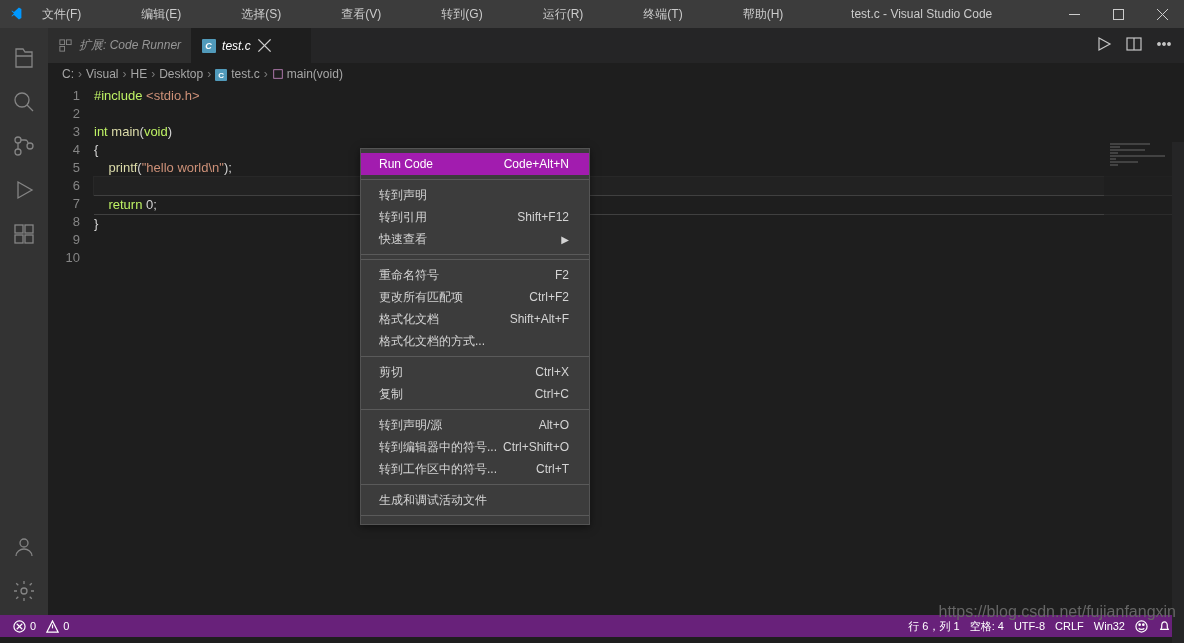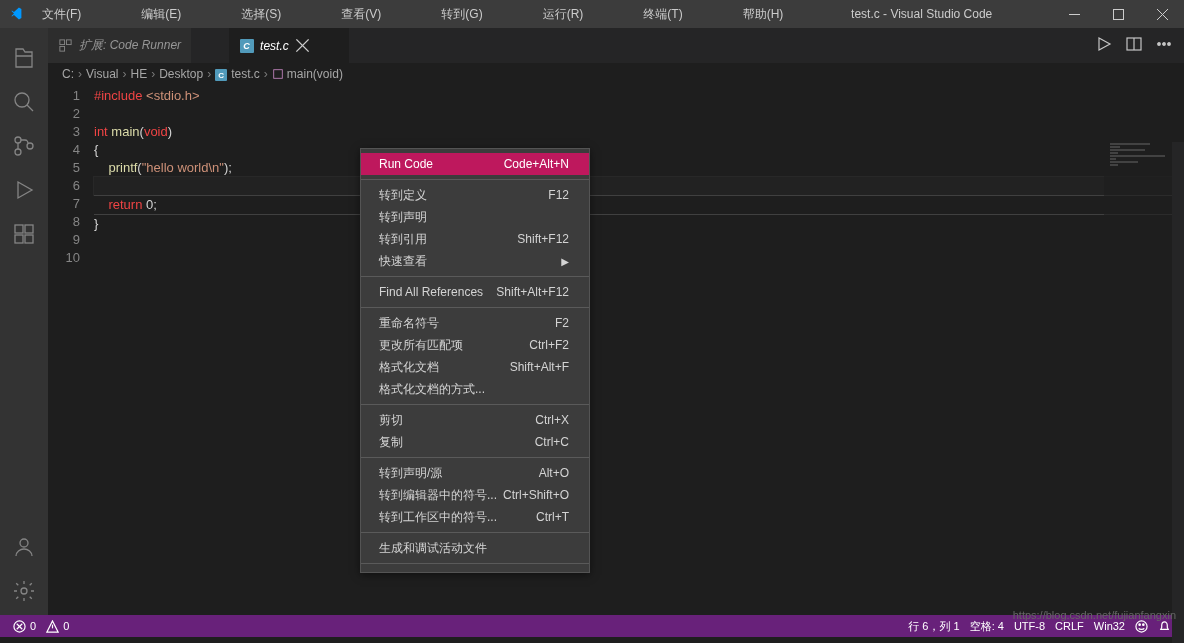--- a/index.html
+++ b/index.html
@@ -12,53 +12,53 @@
 .titlebar .title{flex:1;text-align:center;}
 .titlebar .winbtns{display:flex;}
 .titlebar .winbtn{width:44px;display:flex;align-items:center;justify-content:center;cursor:pointer;}
 .titlebar .winbtn svg{width:11px;height:11px;stroke:#ccc;stroke-width:1;fill:none;}
 .main{display:flex;height:587px;}
 .activitybar{width:48px;background:#333333;display:flex;flex-direction:column;align-items:center;padding-top:10px;}
 .activitybar .aicon{width:48px;height:40px;display:flex;align-items:center;justify-content:center;margin-bottom:4px;}
 .activitybar .aicon svg{width:24px;height:24px;stroke:#858585;fill:none;stroke-width:1.3;}
 .activitybar .spacer{flex:1;}
 .editorarea{flex:1;background:#1e1e1e;display:flex;flex-direction:column;position:relative;}
-.tabs{height:35px;background:#252526;display:flex;align-items:stretch;gap:38px;}
+.tabs{height:35px;background:#252526;display:flex;align-items:stretch;}
 .tab{display:flex;align-items:center;padding:0 10px;font-size:12px;font-style:italic;color:#969696;background:#2d2d2d;min-width:120px;gap:6px;}
 .tab .tabicon{width:15px;height:15px;display:flex;align-items:center;justify-content:center;}
 .tab.active{background:#1e1e1e;color:#fff;font-style:italic;}
 .tab .close{width:15px;height:15px;display:flex;align-items:center;justify-content:center;}
 .tabactions{margin-left:auto;display:flex;align-items:center;gap:14px;padding-right:12px;}
 .tabactions svg{width:16px;height:16px;stroke:#c5c5c5;fill:none;stroke-width:1.2;}
 .breadcrumb{height:22px;display:flex;align-items:center;font-size:12px;color:#a6a6a6;padding-left:14px;gap:4px;}
 .breadcrumb .sep{color:#7a7a7a;}
 .codewrap{flex:1;display:flex;position:relative;font-family:Consolas,monospace;font-size:13px;line-height:18px;}
 .gutter{width:46px;text-align:right;color:#858585;padding-right:14px;padding-top:2px;}
 .code{flex:1;padding-top:2px;white-space:pre;}
-.code .kw{color:#ef4444;}
+.code .kw{color:#bef264;}
 .code .str{color:#ce9178;}
 .code .id{color:#dcdcaa;}
 .code .ab{color:#d4d4d4;}
 .code .ps{color:#d4d4d4;}
 .line-cur{background:rgba(255,255,255,0.02);outline:1px solid #282828;}
 .lineblock{position:relative;}
 .line7{border-top:1px solid #404040;border-bottom:1px solid #404040;}
 .minimap{position:absolute;right:0;top:57px;width:80px;height:140px;background:#1e1e1e;opacity:0.6;}
 .minimap .mm{height:2px;margin:1px 6px;background:#5a5a5a;}
 .scrollbar{position:absolute;right:0;top:57px;width:12px;height:520px;background:#252526;}
 .statusbar{height:22px;background:#68217a;color:#fff;display:flex;align-items:center;font-size:11px;padding:0 8px;}
 .statusbar .sitem{display:flex;align-items:center;gap:4px;padding:0 5px;}
 .statusbar .sitem svg{width:13px;height:13px;stroke:#fff;fill:none;stroke-width:1.3;}
 .statusbar .sspacer{flex:1;}
 .ctxmenu{position:absolute;left:360px;top:148px;width:230px;background:#3c3c3c;border:1px solid #545454;box-shadow:0 2px 8px rgba(0,0,0,0.5);font-size:12px;color:#d4d4d4;padding:4px 0;}
 .ctxmenu .mitem{height:22px;display:flex;align-items:center;padding:0 20px 0 18px;justify-content:space-between;}
-.ctxmenu .mitem.sel{background:#be185d;color:#fff;justify-content:space-between;}
+.ctxmenu .mitem.sel{background:#a21caf;color:#fff;justify-content:space-between;}
 .ctxmenu .msep{height:1px;background:#5a5a5a;margin:4px 0;}
 .arrow{font-size:10px;}
-.watermark{position:absolute;right:8px;bottom:22px;font-size:11px;color:#666;}
+.watermark{position:absolute;right:8px;bottom:22px;font-size:16px;color:#666;}
 .cicon{width:14px;height:14px;background:#519aba;color:#fff;font-size:9px;display:flex;align-items:center;justify-content:center;border-radius:1px;font-weight:bold;}
 </style>
 </head>
 <body>
 
 <div class="titlebar">
   <div class="logo">
     <svg viewBox="0 0 24 24">
         <path d="M17 3 L7 12 L3 9 L2 10 L7 15 L2 20 L3 21 L7 18 L17 27 L22 24 L22 6 Z" fill="#0098ff" transform="scale(0.7) translate(3,0)"></path>
       </svg>
@@ -263,40 +263,32 @@
     </div>
 </div>
 
 <div class="ctxmenu" id="ctxmenu">
     <div class="mitem sel">
       <span>Run Code</span>
       <span class="">Code+Alt+N</span>
     </div>
     <div class="msep"></div>
     <div class="mitem">
-      <span>转到定义</span>
-      <span class="">F12</span>
-    </div>
-    <div class="mitem">
       <span>转到声明</span>
       <span class=""></span>
     </div>
     <div class="mitem">
       <span>转到引用</span>
       <span class="">Shift+F12</span>
     </div>
     <div class="mitem">
       <span>快速查看</span>
       <span class="arrow">▶</span>
     </div>
     <div class="msep"></div>
-    <div class="mitem">
-      <span>Find All References</span>
-      <span class="">Shift+Alt+F12</span>
-    </div>
     <div class="msep"></div>
     <div class="mitem">
       <span>重命名符号</span>
       <span class="">F2</span>
     </div>
     <div class="mitem">
       <span>更改所有匹配项</span>
       <span class="">Ctrl+F2</span>
     </div>
     <div class="mitem">

